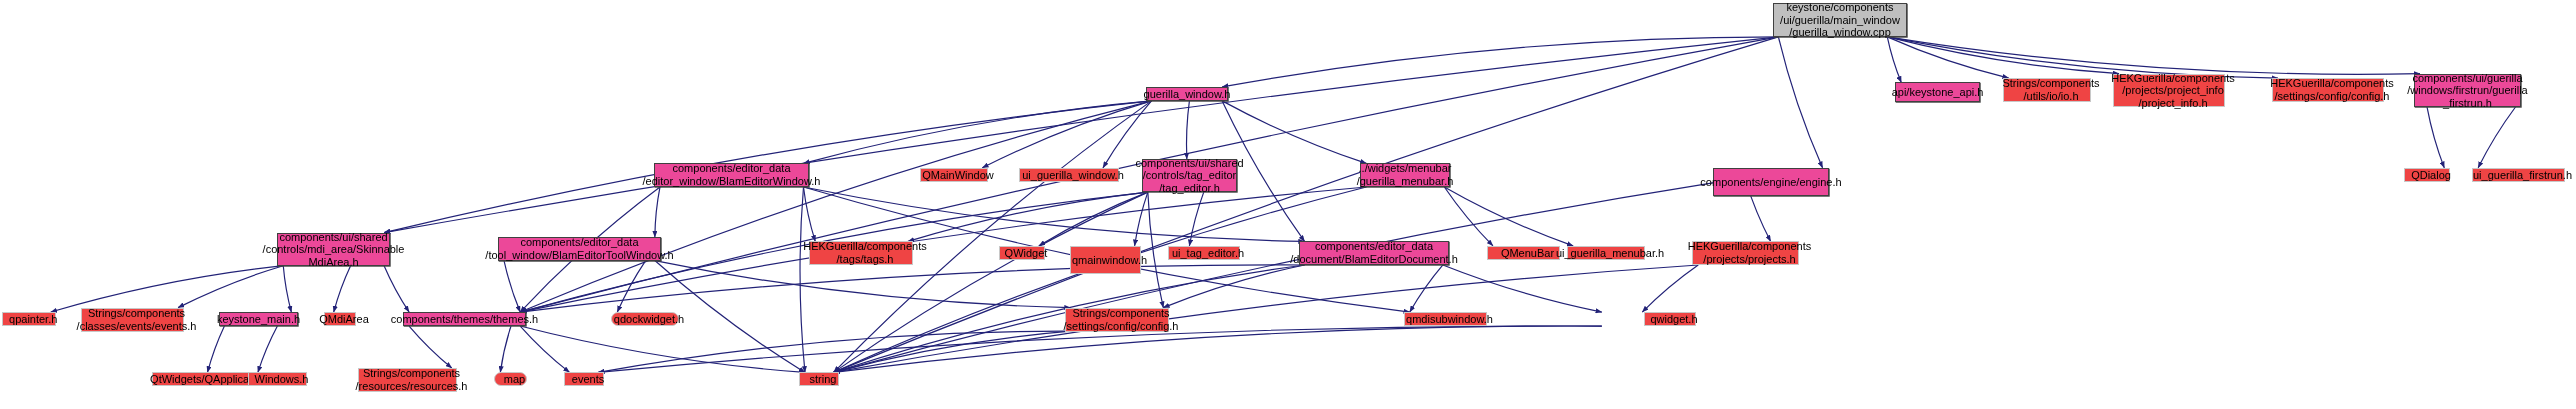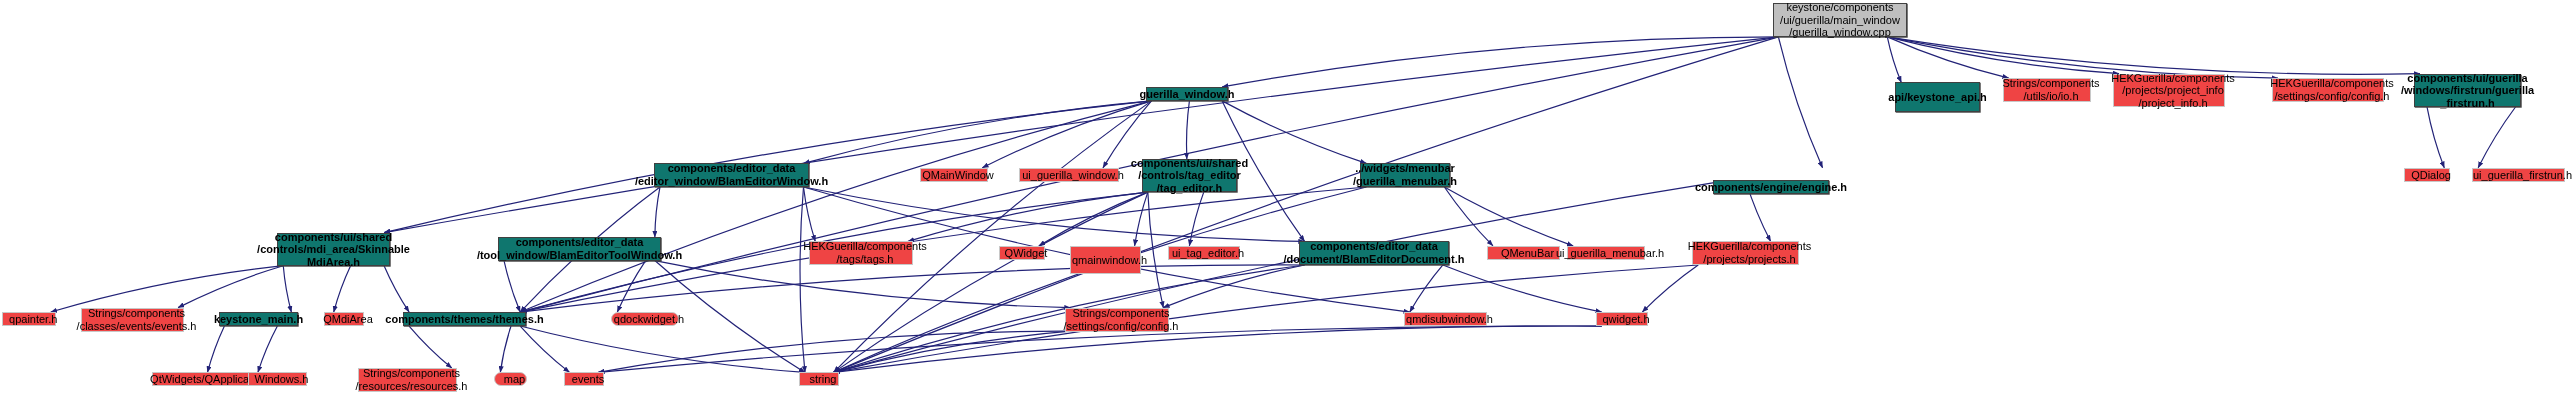--- a/index.html
+++ b/index.html
@@ -4,22 +4,22 @@
 <title>guerilla_window.cpp include dependency graph</title>
 <style>
   html,body{margin:0;padding:0;background:#ffffff;}
   #canvas{position:relative;width:2576px;height:410px;background:#ffffff;
           font-family:"Liberation Sans","DejaVu Sans",sans-serif;overflow:hidden;}
   svg.edges{position:absolute;left:0;top:0;width:2576px;height:410px;pointer-events:none;}
   .node{position:absolute;box-sizing:border-box;display:flex;align-items:center;
         justify-content:center;text-align:center;color:#000000;
         font-size:11px;line-height:1.12;white-space:pre-line;letter-spacing:0px;}
   .node.plain{border:0.7px solid #c8c8c8;background:#ef4444;padding-left:8px;}
-  .node.bold{border:0.7px solid #404040;background:#0f766e;
-             box-shadow:0.7px 0.7px 0 0 #404040, 1.5px 1.5px 0 0 rgba(0,0,0,0.0);font-weight:bold;}
+  .node.bold{border:0.7px solid #404040;background:#ec4899;
+             box-shadow:0.7px 0.7px 0 0 #404040, 1.5px 1.5px 0 0 rgba(0,0,0,0.0);}
   .node.root{border:0.7px solid #404040;background:#bfbfbf;
              box-shadow:0.7px 0.7px 0 0 #404040;}
   .node span{display:block;padding:0 2.9px;}
 </style>
 </head>
 <body>
 
 <div id="canvas">
   <svg class="edges" id="edge-layer" viewBox="0 0 3501 557" width="2576" height="410">
     <defs>
@@ -94,21 +94,21 @@
         <path d="M1455.0,450.0 Q1291.5,463.5 1133.0,506.0" fill="none" stroke="#222277" stroke-width="1.6" marker-end="url(#arrow)"></path>
         <path d="M2177.0,443.0 Q1493.4,440.5 813.0,506.0" fill="none" stroke="#222277" stroke-width="1.6" marker-end="url(#arrow)"></path>
         <path d="M2177.0,443.0 Q1653.0,440.6 1133.0,506.0" fill="none" stroke="#222277" stroke-width="1.6" marker-end="url(#arrow)"></path>
       </g>
   </svg>
   <div id="node-layer">
       <div class="node root" style="left: 1773px; top: 2.9px; width: 134px; height: 34px;"><span>keystone/components
 /ui/guerilla/main_window
 /guerilla_window.cpp</span></div>
       <div class="node bold" style="left: 1146px; top: 87px; width: 82px; height: 14px;"><span>guerilla_window.h</span></div>
-      <div class="node bold" style="left: 1895px; top: 82px; width: 85px; height: 30px;"><span>api/keystone_api.h</span></div>
+      <div class="node bold" style="left: 1895px; top: 82px; width: 85px; height: 20px;"><span>api/keystone_api.h</span></div>
       <div class="node plain" style="left: 2003px; top: 78px; width: 88px; height: 23.5px;"><span>Strings/components
 /utils/io/io.h</span></div>
       <div class="node plain" style="left: 2113px; top: 74px; width: 112px; height: 33px;"><span>HEKGuerilla/components
 /projects/project_info
 /project_info.h</span></div>
       <div class="node plain" style="left: 2272px; top: 78px; width: 112px; height: 23.5px;"><span>HEKGuerilla/components
 /settings/config/config.h</span></div>
       <div class="node bold" style="left: 2414px; top: 74px; width: 107px; height: 33px;"><span>components/ui/guerilla
 /windows/firstrun/guerilla
 _firstrun.h</span></div>
@@ -116,48 +116,48 @@
       <div class="node plain" style="left: 2472px; top: 168px; width: 93px; height: 14px;"><span>ui_guerilla_firstrun.h</span></div>
       <div class="node bold" style="left: 654px; top: 163px; width: 155px; height: 23.5px;"><span>components/editor_data
 /editor_window/BlamEditorWindow.h</span></div>
       <div class="node plain" style="left: 920px; top: 168px; width: 68px; height: 14px;"><span>QMainWindow</span></div>
       <div class="node plain" style="left: 1019px; top: 168px; width: 100px; height: 14px; text-align: right;"><span>ui_guerilla_window.h</span></div>
       <div class="node bold" style="left: 1142px; top: 159px; width: 95px; height: 33px;"><span>components/ui/shared
 /controls/tag_editor
 /tag_editor.h</span></div>
       <div class="node bold" style="left: 1360px; top: 163px; width: 90px; height: 23.5px;"><span>../widgets/menubar
 /guerilla_menubar.h</span></div>
-      <div class="node bold" style="left: 1713px; top: 180px; width: 116px; height: 14px;"><span>components/engine/engine.h</span></div>
+      <div class="node bold" style="left: 1713px; top: 168px; width: 116px; height: 28px;"><span>components/engine/engine.h</span></div>
       <div class="node bold" style="left: 277px; top: 233px; width: 113px; height: 33px;"><span>components/ui/shared
 /controls/mdi_area/Skinnable
 MdiArea.h</span></div>
       <div class="node bold" style="left: 498px; top: 237px; width: 163px; height: 23.5px;"><span>components/editor_data
 /tool_window/BlamEditorToolWindow.h</span></div>
       <div class="node plain" style="left: 809px; top: 241px; width: 104px; height: 23.5px;"><span>HEKGuerilla/components
 /tags/tags.h</span></div>
       <div class="node plain" style="left: 999px; top: 246px; width: 46px; height: 14px;"><span>QWidget</span></div>
       <div class="node plain" style="left: 1070px; top: 246px; width: 71px; height: 28px;"><span>qmainwindow.h</span></div>
       <div class="node plain" style="left: 1168px; top: 246px; width: 72px; height: 14px;"><span>ui_tag_editor.h</span></div>
       <div class="node bold" style="left: 1299px; top: 241px; width: 150px; height: 23.5px;"><span>components/editor_data
 /document/BlamEditorDocument.h</span></div>
       <div class="node plain" style="left: 1487px; top: 246px; width: 73px; height: 14px; justify-content: center;"><span>QMenuBar</span></div>
       <div class="node plain" style="left: 1567px; top: 246px; width: 78px; height: 14px;"><span>ui_guerilla_menubar.h</span></div>
       <div class="node plain" style="left: 1692px; top: 241px; width: 107px; height: 23.5px;"><span>HEKGuerilla/components
 /projects/projects.h</span></div>
       <div class="node plain" style="left: 2.2px; top: 312px; width: 54px; height: 14px;"><span>qpainter.h</span></div>
       <div class="node plain" style="left: 81px; top: 308px; width: 103px; height: 23.5px;"><span>Strings/components
 /classes/events/events.h</span></div>
       <div class="node bold" style="left: 219px; top: 312px; width: 79px; height: 14px;"><span>keystone_main.h</span></div>
-      <div class="node plain" style="left: 324px; top: 312px; width: 40px; height: 14px;"><span>QMdiArea</span></div>
+      <div class="node plain" style="left: 324px; top: 312px; width: 32px; height: 14px;"><span>QMdiArea</span></div>
       <div class="node bold" style="left: 403px; top: 312px; width: 123px; height: 14px; text-align: center;"><span>components/themes/themes.h</span></div>
       <div class="node plain" style="left: 611px; top: 312px; width: 68px; height: 14px; border-radius: 7px;"><span>qdockwidget.h</span></div>
       <div class="node plain" style="left: 1065px; top: 308px; width: 104px; height: 23.5px;"><span>Strings/components
 /settings/config/config.h</span></div>
       <div class="node plain" style="left: 1404px; top: 312px; width: 83px; height: 14px;"><span>qmdisubwindow.h</span></div>
-      <div class="node plain" style="left: 1596px; top: 312px; width: 52px; height: 14px;"><span>qwidget.h</span></div>
+      <div class="node plain" style="left: 1644px; top: 312px; width: 52px; height: 14px;"><span>qwidget.h</span></div>
       <div class="node plain" style="left: 108px; top: 372px; width: 105px; height: 14px; margin-left: 44px;"><span>QtWidgets/QApplication</span></div>
       <div class="node plain" style="left: 248px; top: 372px; width: 59px; height: 14px;"><span>Windows.h</span></div>
       <div class="node plain" style="left: 358px; top: 368px; width: 99px; height: 23.5px;"><span>Strings/components
 /resources/resources.h</span></div>
       <div class="node plain" style="left: 494px; top: 372px; width: 33px; height: 14px; border-radius: 7px;"><span>map</span></div>
       <div class="node plain" style="left: 564px; top: 372px; width: 40px; height: 14px;"><span>events</span></div>
       <div class="node plain" style="left: 799px; top: 372px; width: 40px; height: 14px;"><span>string</span></div>
     </div>
 </div>
 

